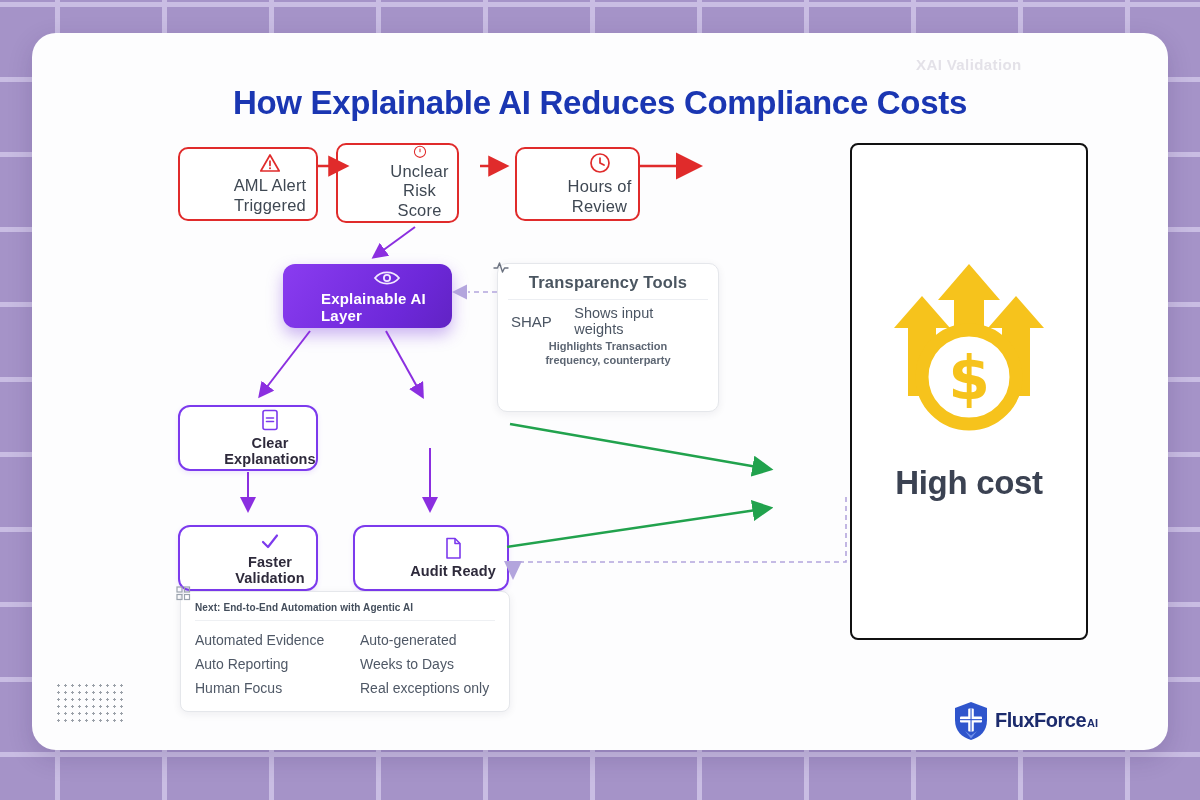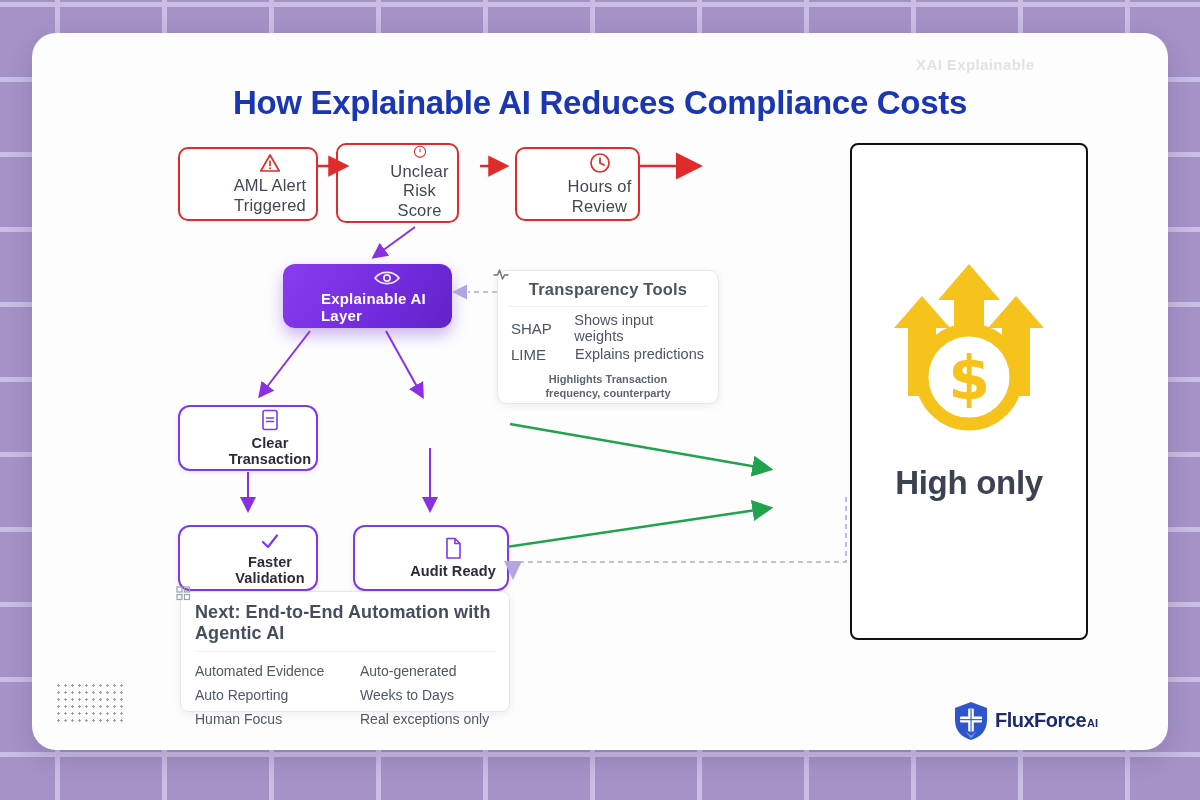--- a/index.html
+++ b/index.html
@@ -33,30 +33,30 @@
   .pbox{border:2px solid var(--c-purple);border-radius:12px;box-shadow:0 2px 5px rgba(124,58,237,.12);}
   .pbox .lbl{font-size:14.5px;font-weight:bold;color:#2e2a3b;letter-spacing:.1px;}
   .ailayer{position:absolute;left:283px;top:264px;width:169px;height:64px;border-radius:12px;
     background:linear-gradient(125deg,#8a3cf0 0%,#6d28d9 70%,#6123c4 100%);
     box-shadow:0 7px 16px rgba(109,40,217,.35);
     display:flex;flex-direction:column;align-items:center;justify-content:center;gap:3px;padding-left:38px;}
   .ailayer .lbl{font-size:15px;font-weight:bold;color:#fff;letter-spacing:.2px;}
   
   .panel{position:absolute;background:#fff;border:1px solid var(--c-border_gray);
     box-shadow:0 2px 8px rgba(30,30,60,.07);}
-  .tpanel{left:497px;top:263px;width:222px;height:134px;border-radius:10px;margin-top:7px;}
+  .tpanel{left:497px;top:263px;width:222px;height:149px;border-radius:10px;}
   .tpanel .ptitle{margin-top:9px;text-align:center;font-size:16.5px;font-weight:bold;color:#4a5560;letter-spacing:.2px;}
   .tpanel .pdiv{margin:7px 10px 0 10px;border-top:1px solid #eceef2;}
   .tpanel .rows{padding:8px 13px 0 13px;}
   .tpanel .trow{display:flex;align-items:center;height:26px;}
   .tpanel .tool{width:64px;font-size:15px;color:#4b5563;}
   .tpanel .desc{font-size:14.5px;color:#4b5563;}
   .tpanel .note{margin-top:6px;text-align:center;font-size:11px;font-weight:bold;color:#5d6673;line-height:1.25;}
   .npanel{left:180px;top:591px;width:330px;height:121px;border-radius:8px;}
-  .npanel .ptitle{margin:10px 14px 0 14px;font-size:18px;font-weight:bold;color:#444e5c;letter-spacing:.1px;}
+  .npanel .ptitle{margin:10px 14px 0 14px;font-size:10px;font-weight:bold;color:#444e5c;letter-spacing:.1px;}
   .npanel .pdiv{margin:7px 14px 0 14px;border-top:1px solid #eef0f3;}
   .npanel .rows{padding:7px 14px 0 14px;}
   .npanel .nrow{display:flex;height:24px;align-items:center;}
   .npanel .ncell-l{width:165px;font-size:14px;color:#4f5866;}
   .npanel .ncell-r{font-size:14px;color:#4f5866;}
   
   .costbox{position:absolute;left:850px;top:143px;width:238px;height:497px;background:#fff;
     border:2.5px solid var(--c-black);border-radius:8px;display:flex;flex-direction:column;align-items:center;}
   .costbox .lbl{margin-top:30px;font-size:33px;font-weight:bold;color:var(--c-text_dark);letter-spacing:-.3px;}
   
@@ -68,21 +68,21 @@
   svg.overlay{position:absolute;left:0;top:0;pointer-events:none;}
   .icon{display:block;}
 </style>
 </head>
 <body>
 
 <div id="stage">
 
   <div class="card"></div>
 
-  <div class="watermark">XAI Explainable</div>
+  <div class="watermark">XAI Validation</div>
 
   <div class="title">How Explainable AI Reduces Compliance Costs</div>
 
   <div class="node rbox" style="left:178px;top:147px;width:140px;height:74px;">
     <svg class="icon" width="22" height="20" viewBox="0 0 22 20">
       <path d="M11 2 L20.2 18 H1.8 Z" fill="none" stroke="var(--c-red)" stroke-width="1.7" stroke-linejoin="round"></path>
       <line x1="11" y1="8" x2="11" y2="12.5" stroke="var(--c-red)" stroke-width="1.7" stroke-linecap="round"></line>
       <circle cx="11" cy="15.3" r="1" fill="var(--c-red)"></circle>
     </svg>
     <div class="lbl">AML Alert Triggered</div>
@@ -116,38 +116,34 @@
     <svg class="icon" style="position:absolute;left:-5px;top:-4px;" width="16" height="15" viewBox="0 0 16 15">
       <polyline points="1,8 4.5,8 6.5,3 9.5,12 11.5,8 15,8" fill="none" stroke="#6b7280" stroke-width="1.4" stroke-linejoin="round" stroke-linecap="round"></polyline>
     </svg>
     <div class="ptitle">Transparency Tools</div>
     <div class="pdiv"></div>
     <div class="rows">
       <div class="trow">
         <span class="tool">SHAP</span>
         <span class="desc">Shows input weights</span>
       </div>
-      <div class="trow">
-        <span class="tool">LIME</span>
-        <span class="desc">Explains predictions</span>
-      </div>
     </div>
     <div class="note">
       <div>Highlights Transaction</div>
       <div>frequency, counterparty</div>
     </div>
   </div>
 
   <div class="node pbox" style="left:178px;top:405px;width:140px;height:66px;">
     <svg class="icon" width="20" height="23" viewBox="0 0 20 23">
       <rect x="3" y="1.5" width="14" height="19" rx="2" fill="none" stroke="var(--c-purple)" stroke-width="1.6"></rect>
       <line x1="6.5" y1="9" x2="13.5" y2="9" stroke="var(--c-purple)" stroke-width="1.6" stroke-linecap="round"></line>
       <line x1="6.5" y1="12.5" x2="13.5" y2="12.5" stroke="var(--c-purple)" stroke-width="1.6" stroke-linecap="round"></line>
     </svg>
-    <div class="lbl">Clear Transaction</div>
+    <div class="lbl">Clear Explanations</div>
   </div>
 
   <div class="node pbox" style="left:178px;top:525px;width:140px;height:66px;text-align:center;">
     <svg class="icon" width="22" height="20" viewBox="0 0 22 20">
       <polyline points="4,11 9,16 18,4.5" fill="none" stroke="var(--c-purple)" stroke-width="2.2" stroke-linecap="round" stroke-linejoin="round"></polyline>
     </svg>
     <div class="lbl">Faster Validation</div>
   </div>
 
   <div class="node pbox" style="left:353px;top:525px;width:156px;height:66px;align-items:center;">
@@ -184,21 +180,21 @@
   </div>
 
   <div class="costbox">
     <svg class="icon" style="margin-top:117px;" width="170" height="172" viewBox="0 0 170 172">
       <path d="M38 34 L66 66 H52 V134 H24 V66 H10 Z" fill="var(--c-yellow)"></path>
       <path d="M132 34 L160 66 H146 V134 H118 V66 H104 Z" fill="var(--c-yellow)"></path>
       <path d="M85 2 L116 38 H100 V92 H70 V38 H54 Z" fill="var(--c-yellow)"></path>
       <circle cx="85" cy="115" r="47" fill="#ffffff" stroke="var(--c-yellow)" stroke-width="13"></circle>
       <text x="85" y="137" text-anchor="middle" font-family="'DejaVu Sans', sans-serif" font-size="60" font-weight="bold" fill="var(--c-yellow)">$</text>
     </svg>
-    <div class="lbl">High only</div>
+    <div class="lbl">High cost</div>
   </div>
 
   <div class="dotgrid"></div>
 
   <div class="brand">
     <svg class="icon" width="36" height="40" viewBox="0 0 36 40">
       <path d="M18 1 L34 7 V19 C34 30 27 36.5 18 39 C9 36.5 2 30 2 19 V7 Z" fill="#2f55cc"></path>
       <rect x="15.2" y="7.5" width="5.6" height="23" rx="1" fill="#ffffff"></rect>
       <rect x="7" y="15.5" width="22" height="6" rx="1" fill="#ffffff"></rect>
       <rect x="17.5" y="7.5" width="1.1" height="23" fill="#2f55cc"></rect>

